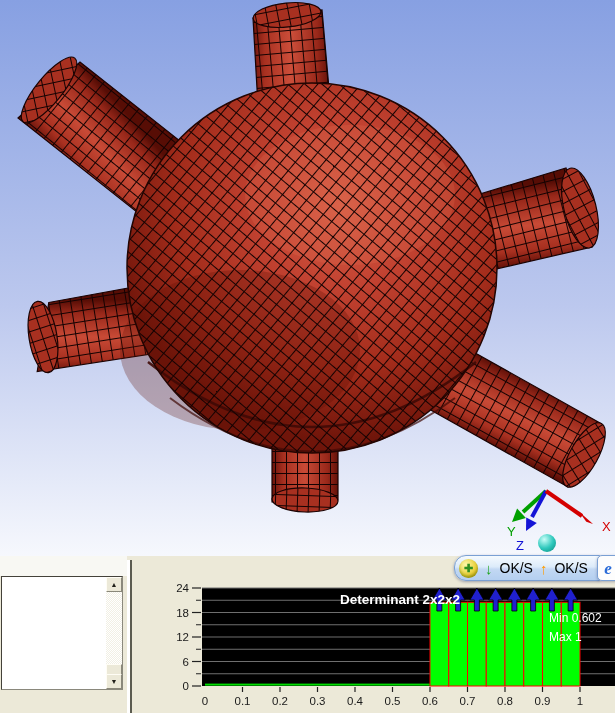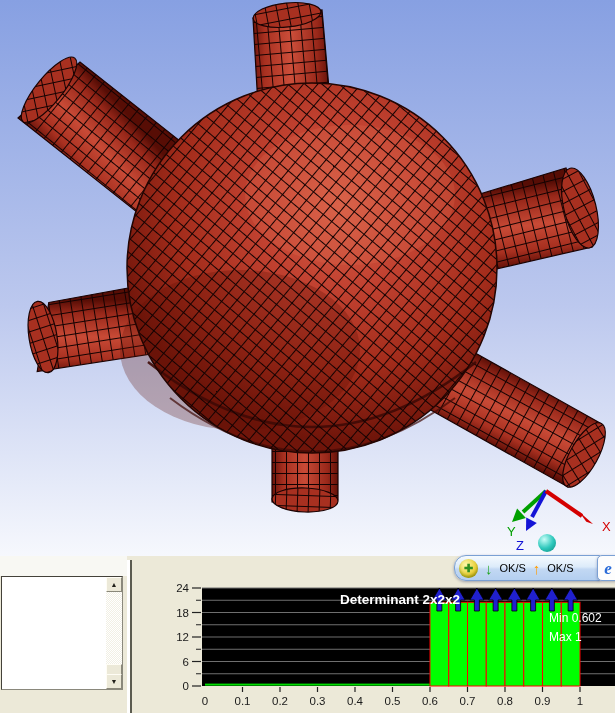--- a/index.html
+++ b/index.html
@@ -43,21 +43,21 @@
     box-shadow:0 1px 3px rgba(10,20,80,.35);
     display:flex;align-items:center;padding:0 4px 0 4px;box-sizing:border-box;gap:7px;
   }
   #orb-btn{width:19px;height:19px;border-radius:50%;
     background:radial-gradient(circle at 35% 30%,#fdf7a8,#ecd23e 55%,#b98d00 95%);
     display:flex;align-items:center;justify-content:center;cursor:pointer;flex:0 0 auto;
     box-shadow:inset 0 -2px 3px rgba(90,120,0,.5);}
   #orb-btn span{color:#2f8f1f;font-size:11px;font-weight:bold;line-height:1;}
   .tb-arrow{font-size:15px;font-weight:bold;line-height:1;cursor:pointer;}
   #tb-down{color:#1fa51f;} #tb-up{color:#ff9c00;}
-  .tb-label{font-size:11px;color:#000;}
+  .tb-label{font-size:14px;color:#000;}
   #ie-btn{
     position:absolute;left:597px;top:-1px;width:22px;height:26px;background:#fdfdfd;
     border:1px solid #7aa0d4;border-radius:5px 0 0 5px;box-sizing:border-box;
     display:flex;align-items:center;justify-content:center;cursor:pointer;
     box-shadow:0 1px 3px rgba(10,20,80,.3);}
   #ie-btn span{font-family:"Liberation Serif",serif;font-style:italic;font-weight:bold;
     font-size:17px;color:#2b6cd8;line-height:1;}
   text{font-family:"Liberation Sans",sans-serif;}
 </style>
 </head>

